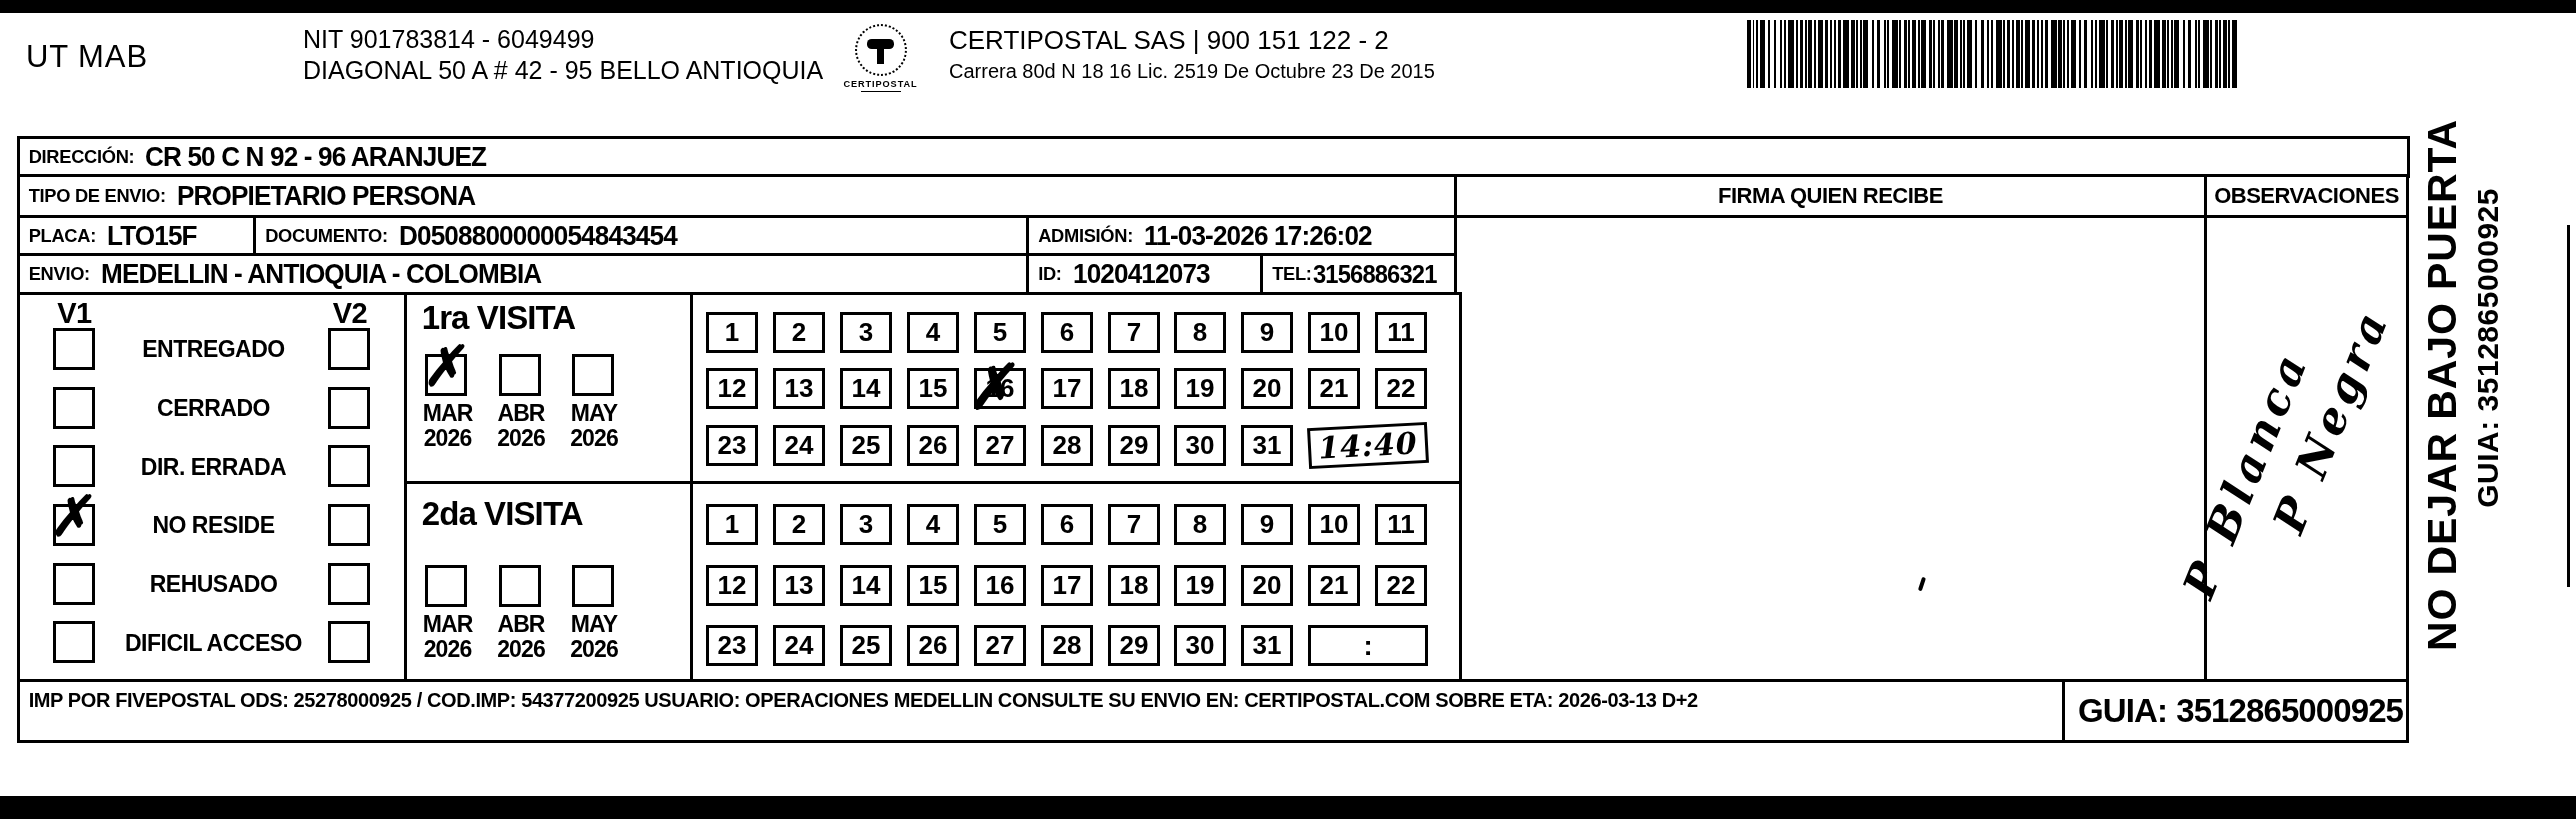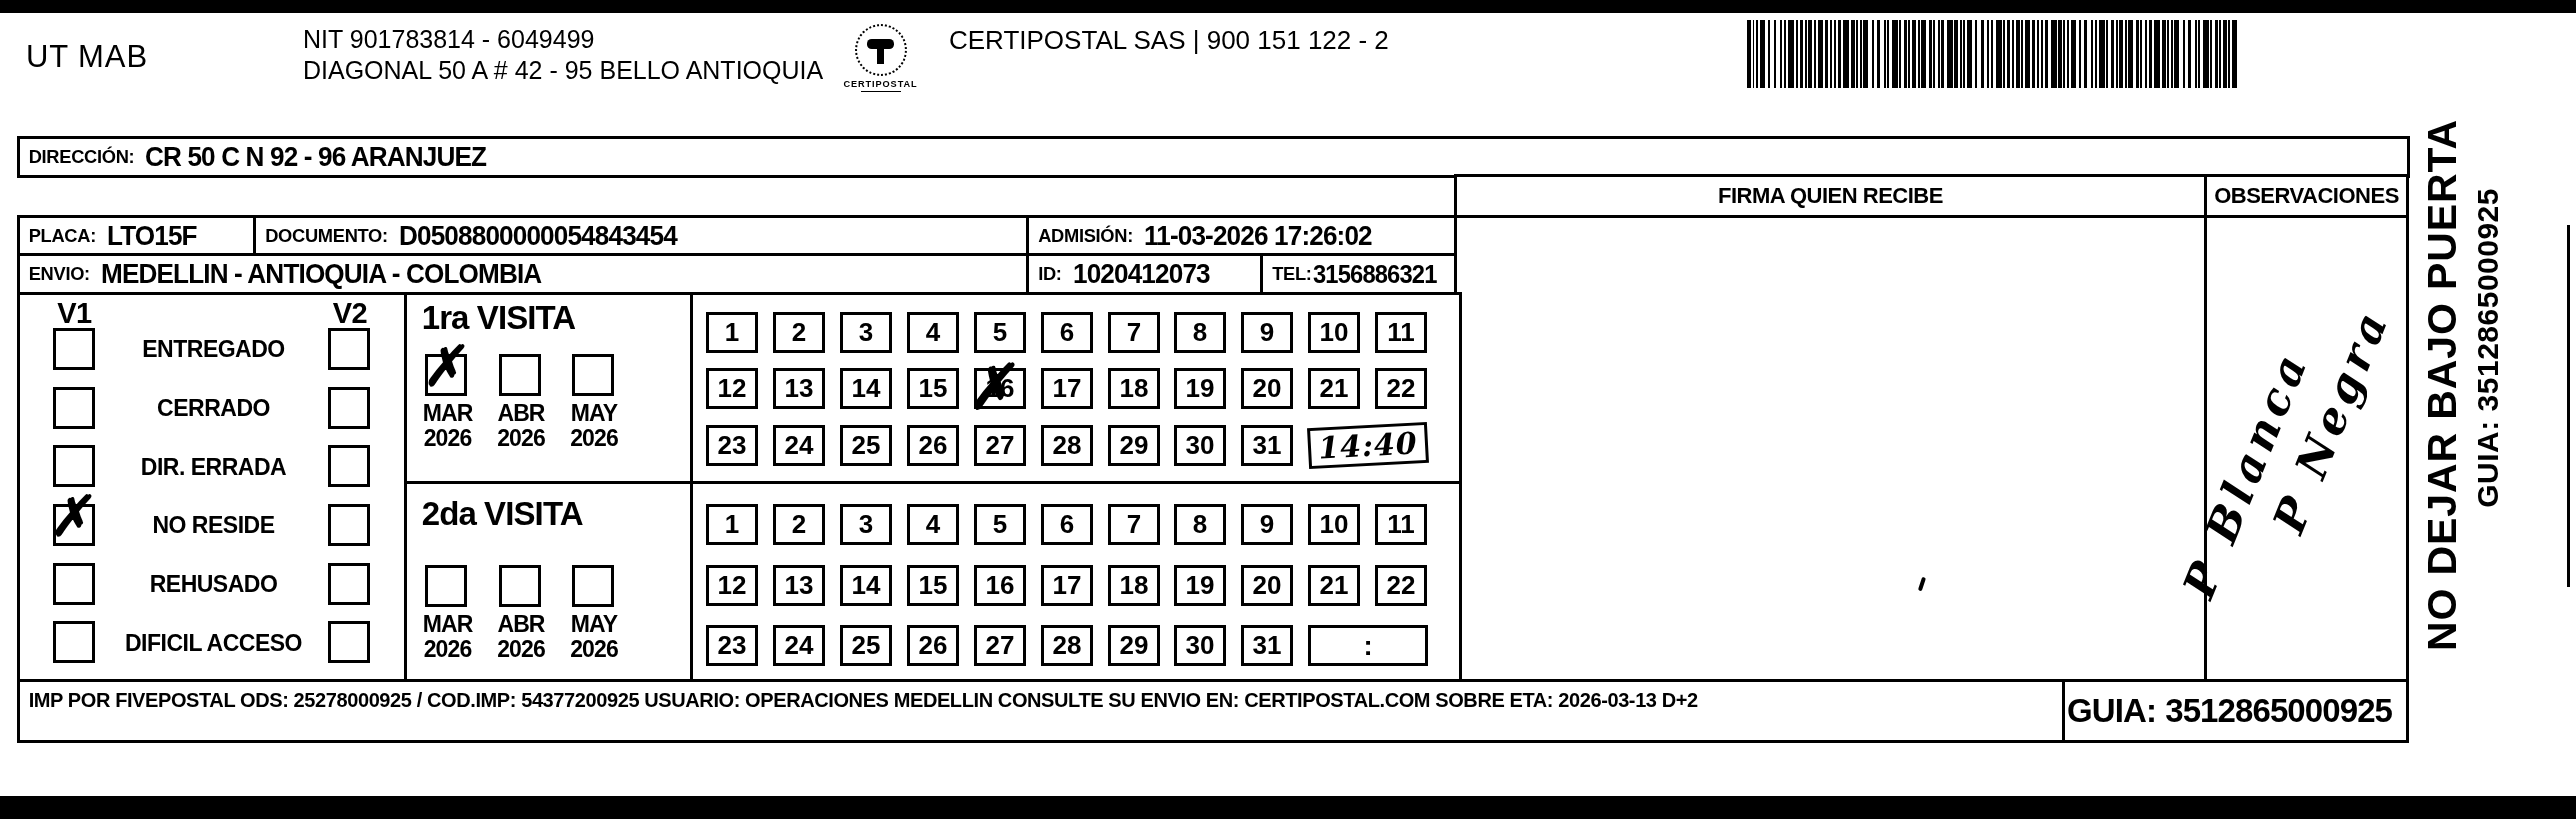--- a/index.html
+++ b/index.html
@@ -50,20 +50,21 @@
     <div style="position:relative;width:48px;height:48px;margin:0 auto;border:2.8px dotted #000;border-radius:50%">
       <div style="position:absolute;left:10px;top:13px;width:27.5px;height:10px;background:#000;border-radius:4.6px"></div>
       <div style="position:absolute;left:20px;top:23px;width:7.3px;height:14.7px;background:#000"></div>
     </div>
     <div style="font-weight:700;font-size:9.2px;letter-spacing:0.9px;margin-top:2.8px">CERTIPOSTAL</div>
     <div style="width:40px;height:1.8px;background:#000;margin:1.8px auto 0"></div>
   </div>
 
   <div style="position:absolute;left:949px;top:24px">
     <div class="hdrtxt" style="position:static;font-size:26px;line-height:33px">CERTIPOSTAL SAS | 900 151 122 - 2</div>
+    <div class="hdrtxt" style="position:static;font-size:20px;line-height:29px">Carrera 80d N 18 16  Lic. 2519 De Octubre 23 De 2015</div>
   </div>
 
   <div style="position:absolute;left:1747px;top:20px;width:492px;height:68px">
       <div style="position: absolute; left: 0px; top: 0px; width: 3.7px; height: 100%; background: rgb(0, 0, 0);"></div>
       <div style="position: absolute; left: 5.5px; top: 0px; width: 1.8px; height: 100%; background: rgb(0, 0, 0);"></div>
       <div style="position: absolute; left: 9.2px; top: 0px; width: 1.8px; height: 100%; background: rgb(0, 0, 0);"></div>
       <div style="position: absolute; left: 13px; top: 0px; width: 4.6px; height: 100%; background: rgb(0, 0, 0);"></div>
       <div style="position: absolute; left: 21px; top: 0px; width: 1.8px; height: 100%; background: rgb(0, 0, 0);"></div>
       <div style="position: absolute; left: 26.6px; top: 0px; width: 2.8px; height: 100%; background: rgb(0, 0, 0);"></div>
       <div style="position: absolute; left: 33px; top: 0px; width: 1.8px; height: 100%; background: rgb(0, 0, 0);"></div>
@@ -156,20 +157,24 @@
       <div style="position: absolute; left: 481px; top: 0px; width: 1.8px; height: 100%; background: rgb(0, 0, 0);"></div>
       <div style="position: absolute; left: 485px; top: 0px; width: 4.6px; height: 100%; background: rgb(0, 0, 0);"></div>
     </div>
 
 
   <div class="cell rowflex" style="left:16.5px;top:136px;width:2393px;height:42px">
     <span class="lbl">DIRECCIÓN:</span>
     <span class="val">CR 50 C N 92 - 96 ARANJUEZ</span>
   </div>
 
+  <div class="cell rowflex" style="left:16.5px;top:174px;width:1442px;height:44px">
+    <span class="lbl">TIPO DE ENVIO:</span>
+    <span class="val">PROPIETARIO PERSONA</span>
+  </div>
   <div class="cell hdrcell" style="left:1454px;top:174px;width:753px;height:44px">
     <span>FIRMA QUIEN RECIBE</span>
   </div>
   <div class="cell hdrcell" style="left:2204px;top:174px;width:205px;height:44px">
     <span>OBSERVACIONES</span>
   </div>
 
   <div class="cell rowflex" style="left:16.5px;top:215px;width:240px;height:42px">
     <span class="lbl">PLACA:</span>
     <span class="val">LTO15F</span>
@@ -320,21 +325,21 @@
       <div class="day" style="left: 348px; top: 141px;">28</div>
       <div class="day" style="left: 415px; top: 141px;">29</div>
       <div class="day" style="left: 481px; top: 141px;">30</div>
       <div class="day" style="left: 548px; top: 141px;">31</div>
       <div class="day" style="left: 615px; top: 141px; width: 120px; font-size: 27.5px;">:</div>
     </div>
 
   <div class="cell" style="left:16.5px;top:679px;width:2050px;height:64px;padding:4.6px 9.2px">
     <div class="foot2">IMP POR FIVEPOSTAL ODS: 25278000925 / COD.IMP: 54377200925 USUARIO: OPERACIONES MEDELLIN CONSULTE SU ENVIO EN: CERTIPOSTAL.COM SOBRE ETA: 2026-03-13 D+2</div>
   </div>
-  <div class="cell" style="left:2062px;top:679px;width:347px;height:64px;display:flex;align-items:center;padding-left:2px;gap:9.2px">
+  <div class="cell" style="left:2062px;top:679px;width:347px;height:64px;display:flex;align-items:center;padding-left:13px;gap:9.2px">
     <span style="font-weight:700;font-size:33px;letter-spacing:-0.9px">GUIA:</span>
     <span style="font-weight:700;font-size:33px;letter-spacing:-0.9px">3512865000925</span>
   </div>
 
   <div class="sideV" style="left:2416px;top:101px;width:53px;height:569px">
     <span style="font-size:41px;letter-spacing:0.9px">NO DEJAR BAJO PUERTA</span>
   </div>
   <div class="sideV" style="left:2467px;top:128px;width:42px;height:440px">
     <span style="font-size:30px;letter-spacing:0.5px">GUIA: 3512865000925</span>
   </div>

